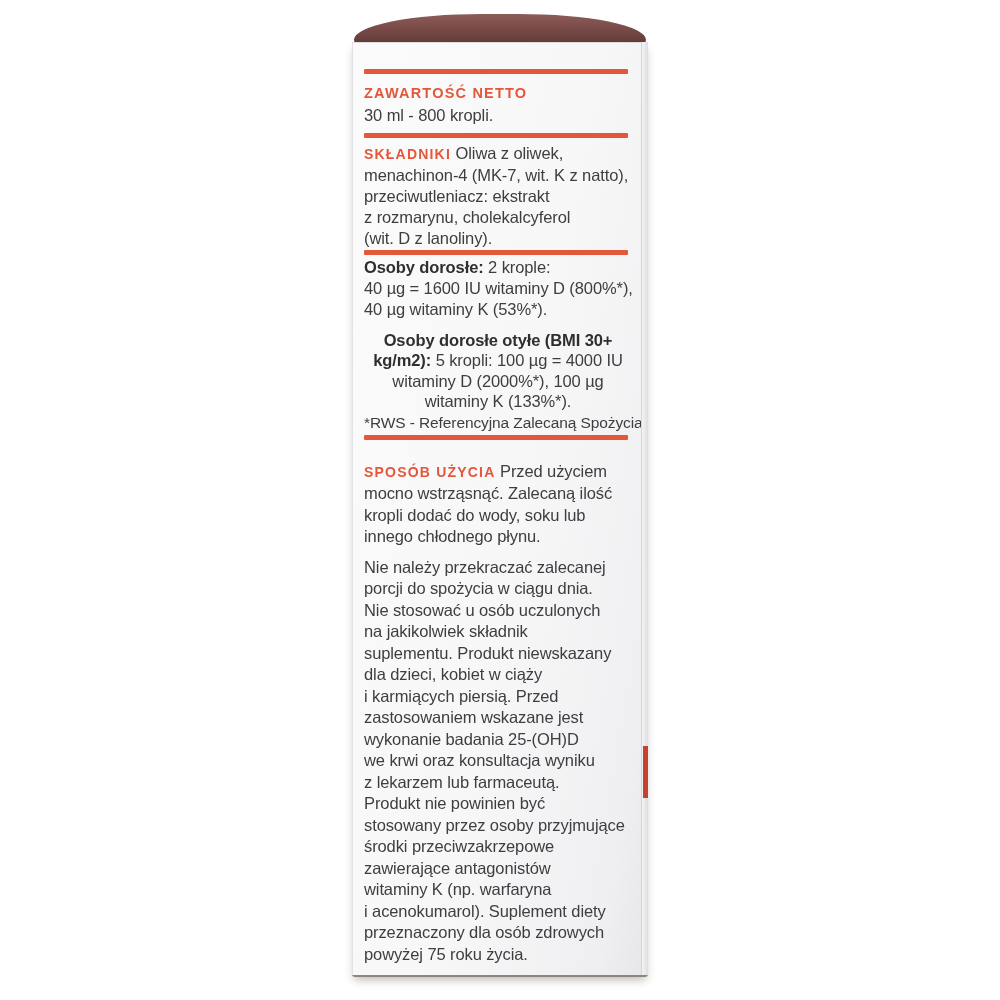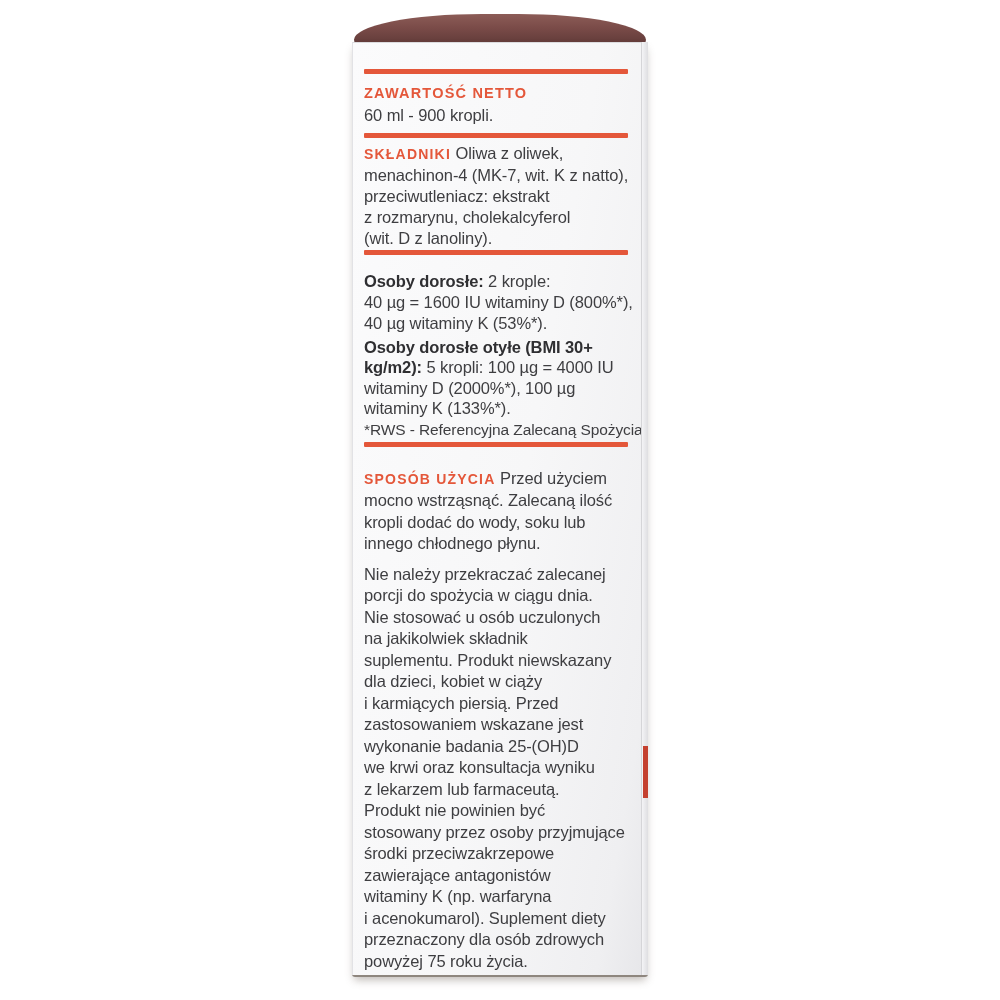--- a/index.html
+++ b/index.html
@@ -25,39 +25,39 @@
   .divider.d3{margin-top:1px;}
   .divider.d4{margin-top:2px;}
   h3{font-size:14.5px;line-height:19px;font-weight:700;color:#E4573A;
      letter-spacing:1.2px;margin:10px 0 2px 0;}
   h3.h2{margin-top:11px;}
   .body{font-size:16.5px;line-height:21.5px;color:#3E3E41;letter-spacing:-0.1px;
         white-space:pre;margin:0;}
   .inline-label{font-weight:700;color:#E4573A;font-size:14px;letter-spacing:1.2px;}
   .b{font-weight:700;color:#2F2F32;}
   .ing{line-height:21px;margin-top:5px;}
-  .dose1{line-height:21px;margin-top:16px;}
-  .dose2{line-height:20.5px;margin-top:3px;}
+  .dose1{line-height:21px;margin-top:2px;}
+  .dose2{line-height:20.5px;margin-top:10px;text-align:center;}
   .foot{font-size:15.5px;line-height:20px;margin-top:1px;}
   .usage{margin-top:21px;}
   .warn{margin-top:9px;}
 </style>
 </head>
 <body>
 
 <div class="scene">
   <div class="box">
     <div class="box-top"></div>
     <div class="box-body">
       <div class="box-front">
         <div class="content">
 
           <div class="divider d1"></div>
           <h3 class="h1">ZAWARTOŚĆ NETTO</h3>
-          <p class="body">60 ml - 900 kropli.</p>
+          <p class="body">30 ml - 800 kropli.</p>
 
           <div class="divider d2"></div>
           <p class="body ing"><span class="inline-label">SKŁADNIKI</span><span> Oliwa z oliwek,
 menachinon-4 (MK-7, wit. K z natto),
 przeciwutleniacz: ekstrakt
 z rozmarynu, cholekalcyferol
 (wit. D z lanoliny).</span></p>
 
           <div class="divider d3"></div>
           <p class="body dose1"><span class="b">Osoby dorosłe:</span><span> 2 krople:

